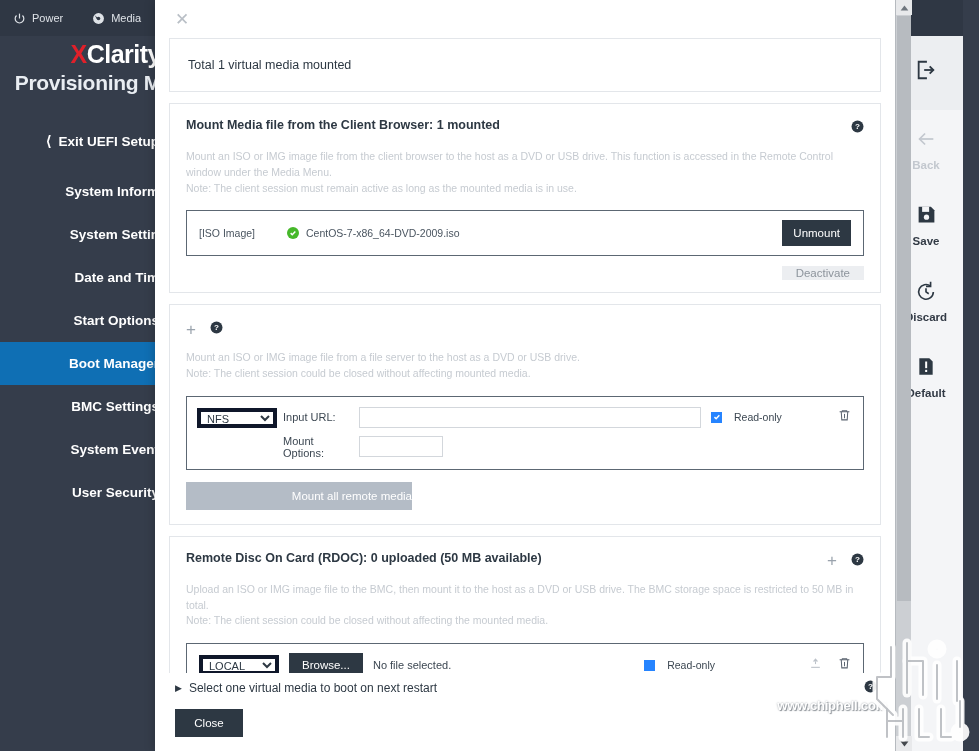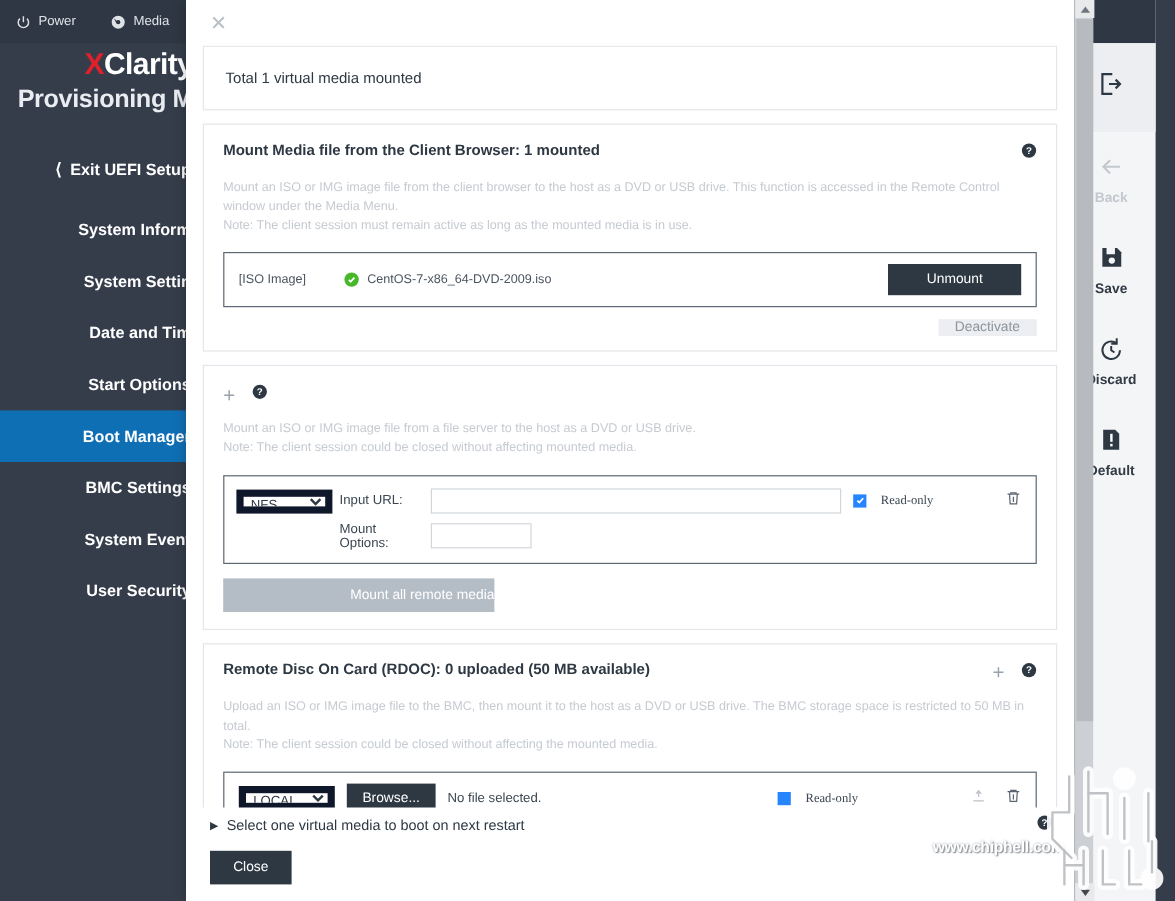--- a/index.html
+++ b/index.html
@@ -91,48 +91,48 @@
 
   .lbl-iso { font-size:10.5px; color:#4a5560; width:88px; }
   .chk-green {
     width:12px; height:12px; border-radius:50%; background:#46b82a;
     display:inline-flex; align-items:center; justify-content:center; margin-right:7px; flex:0 0 12px;
   }
   .fname { font-size:10.5px; color:#4a5560; }
 
   .btn { border:none; cursor:pointer; font-family:inherit; }
   .btn-dark {
-    background:#2d3843; color:#ffffff; font-size:11.5px; padding:7px 32px; min-width:62px;
+    background:#2d3843; color:#ffffff; font-size:11.5px; padding:7px 11px; min-width:62px;
   }
   .btn-ghost {
     background:#eceef1; color:#8d949c; font-size:11.5px; padding:1px 14px;
   }
   .btn-wide {
     background:#b4bcc6; color:#ffffff; font-size:11.5px; width:226px; padding:8px 0; text-align:right;
   }
   .row-right { margin-left:auto; }
 
   .deact-wrap { display:flex; justify-content:flex-end; padding:10px 16px 12px 16px; }
   .mount-wrap { padding:12px 16px 14px 16px; }
 
   select.sel {
     font-family:inherit; font-size:11px; color:#2d3843;
-    height:20px; width:80px; border:6px solid #0f172a; background:#ffffff;
+    height:20px; width:80px; border:4px solid #0f172a; background:#ffffff;
     padding:0 2px;
   }
   .fld-lbl { font-size:11px; color:#3c4752; }
   input.tin {
     border:1px solid #d3d7dc; height:21px; background:#ffffff;
     font-family:inherit; font-size:11px; padding:0 4px;
   }
   .chk-blue {
     width:11px; height:11px; background:#2684ff; display:inline-flex;
     align-items:center; justify-content:center; flex:0 0 11px;
   }
-  .ro-lbl { font-size:10.5px; color:#3c4752; margin-left:6px;font-family:Liberation Serif, serif; }
+  .ro-lbl { font-size:10.5px; color:#3c4752; margin-left:6px; }
 
   .net-grid { display:flex; padding:10px 12px 10px 10px; align-items:flex-start; }
   .net-col-a { width:86px; padding-top:1px; }
   .net-col-b { flex:1; }
   .net-line { display:flex; align-items:center; gap:10px; margin-bottom:7px; }
   .net-line:last-child { margin-bottom:0; }
 
   .footer-exp { display:flex; align-items:center; padding:6px 18px 0 20px; }
   .tri { color:#2d3843; font-size:9px; margin-right:7px; }
   .exp-txt { font-size:12px; color:#2d3843; flex:1; }

